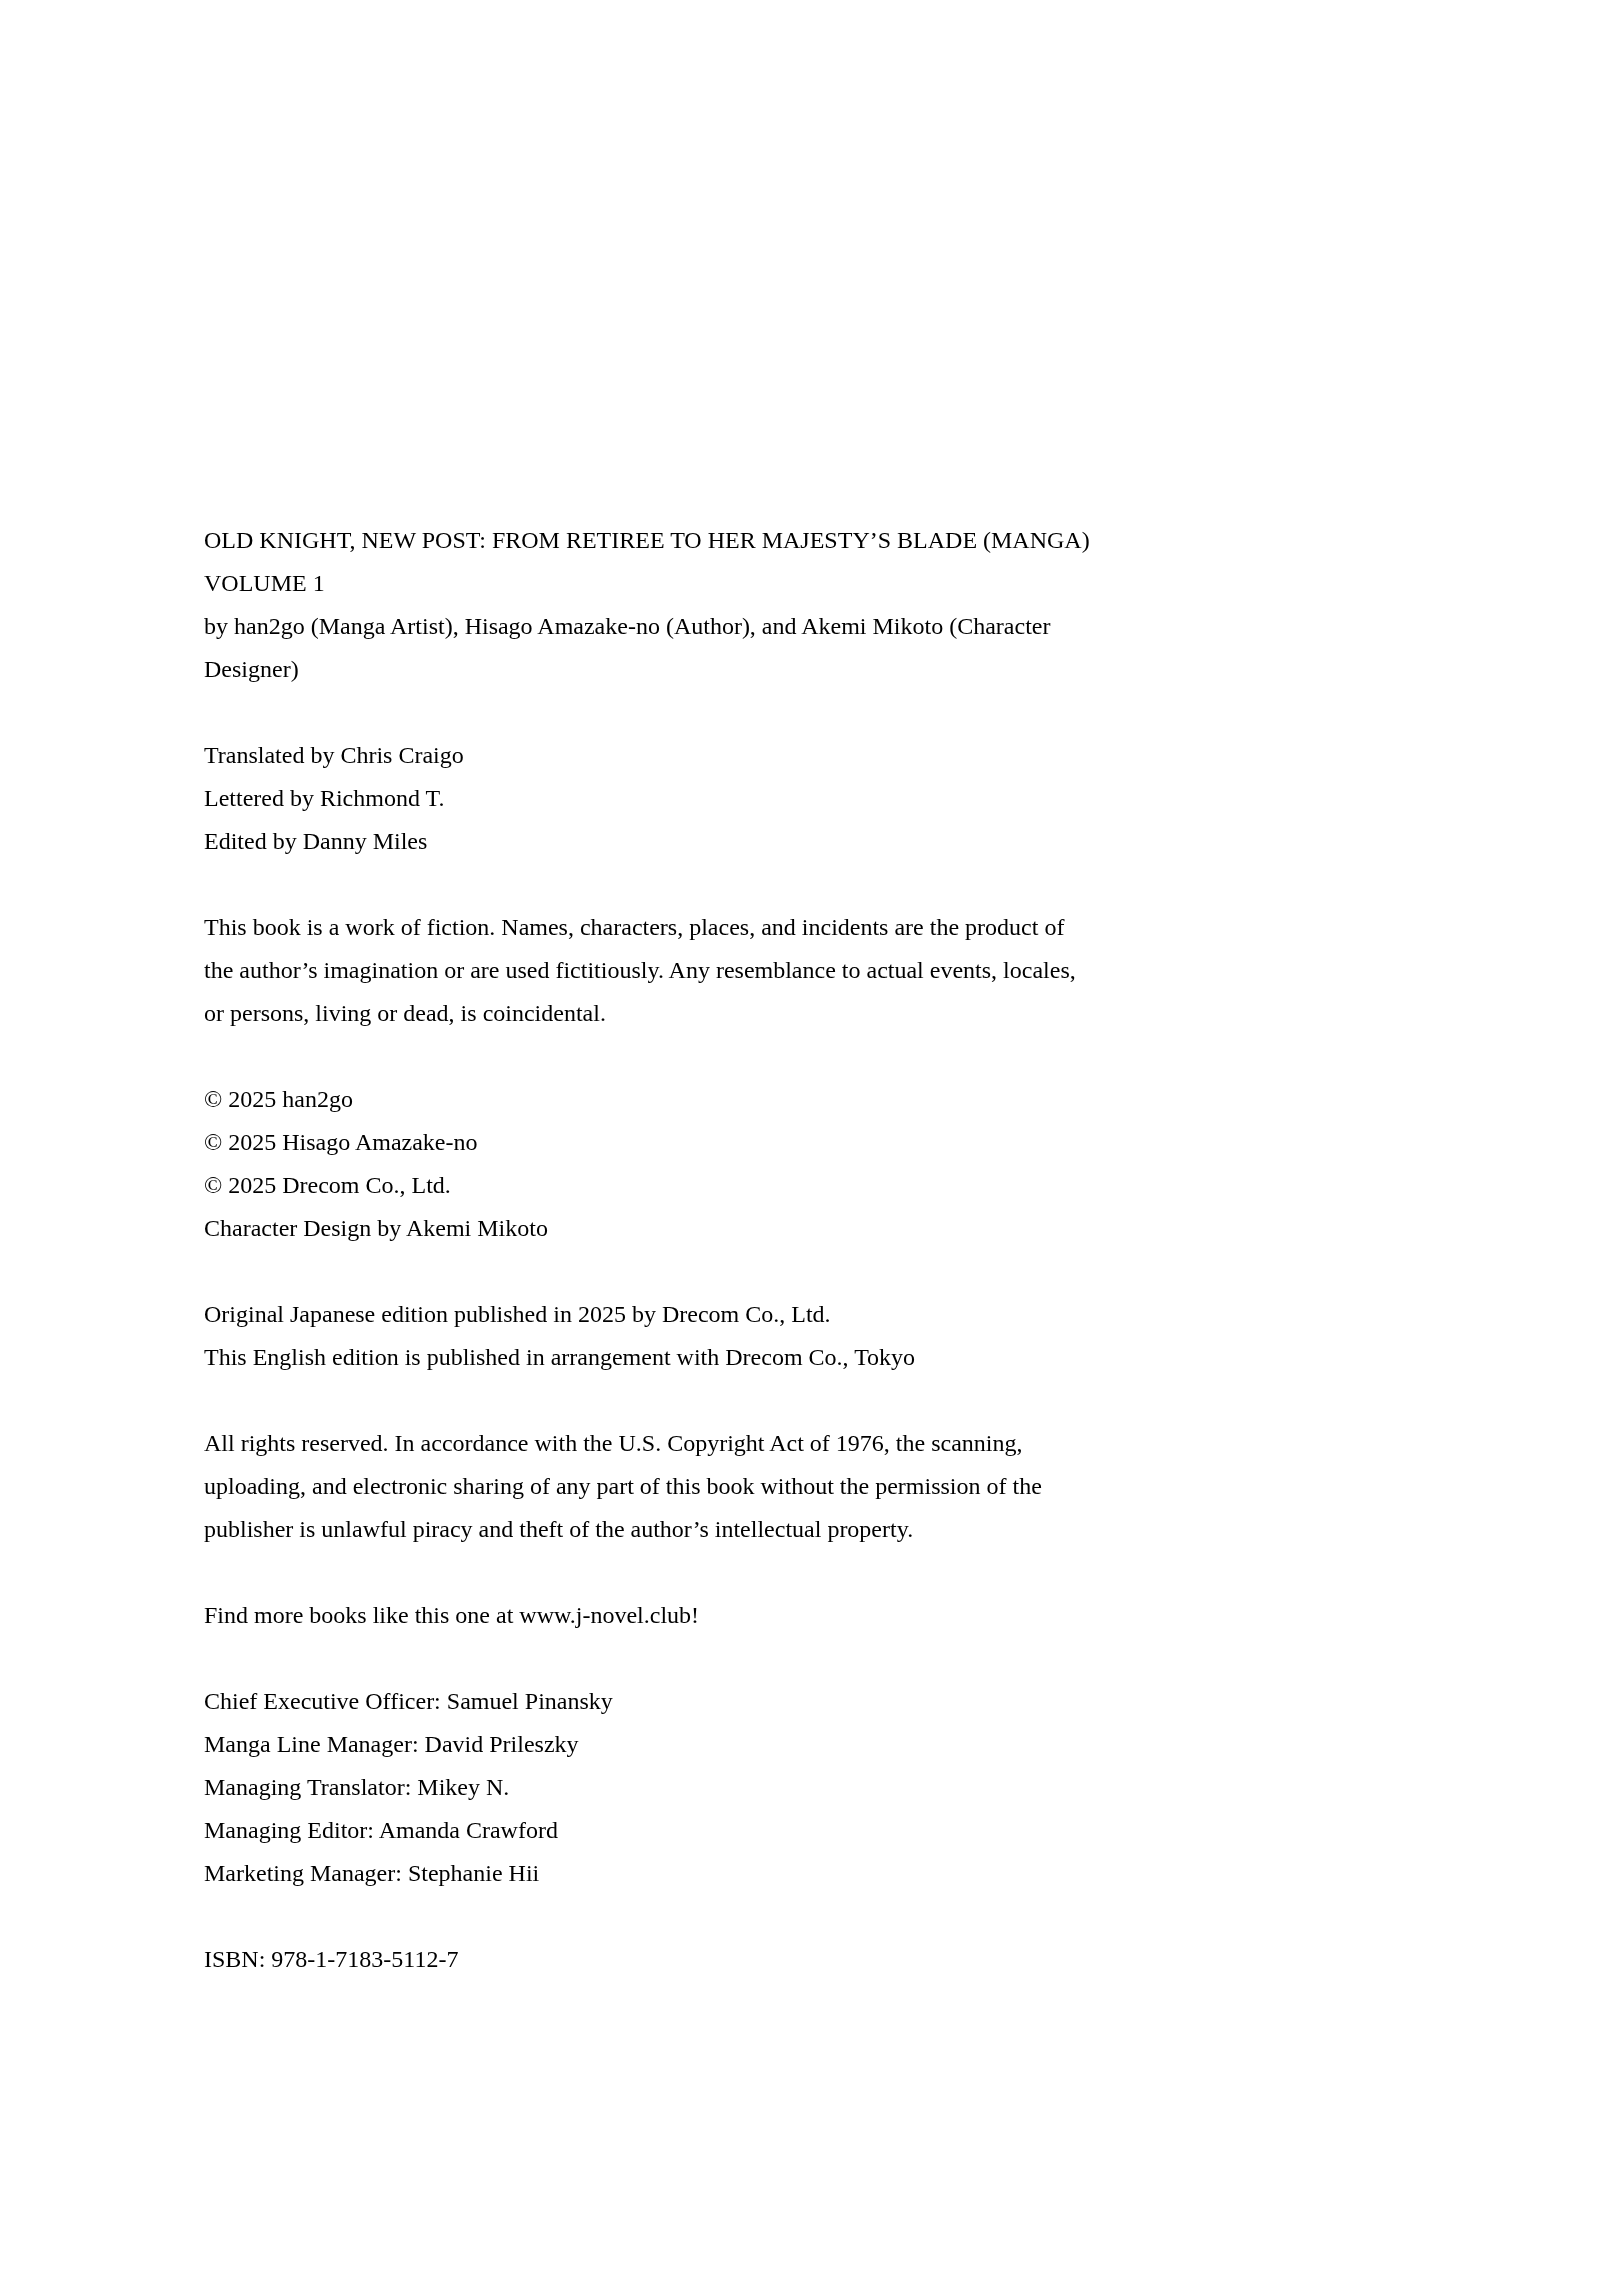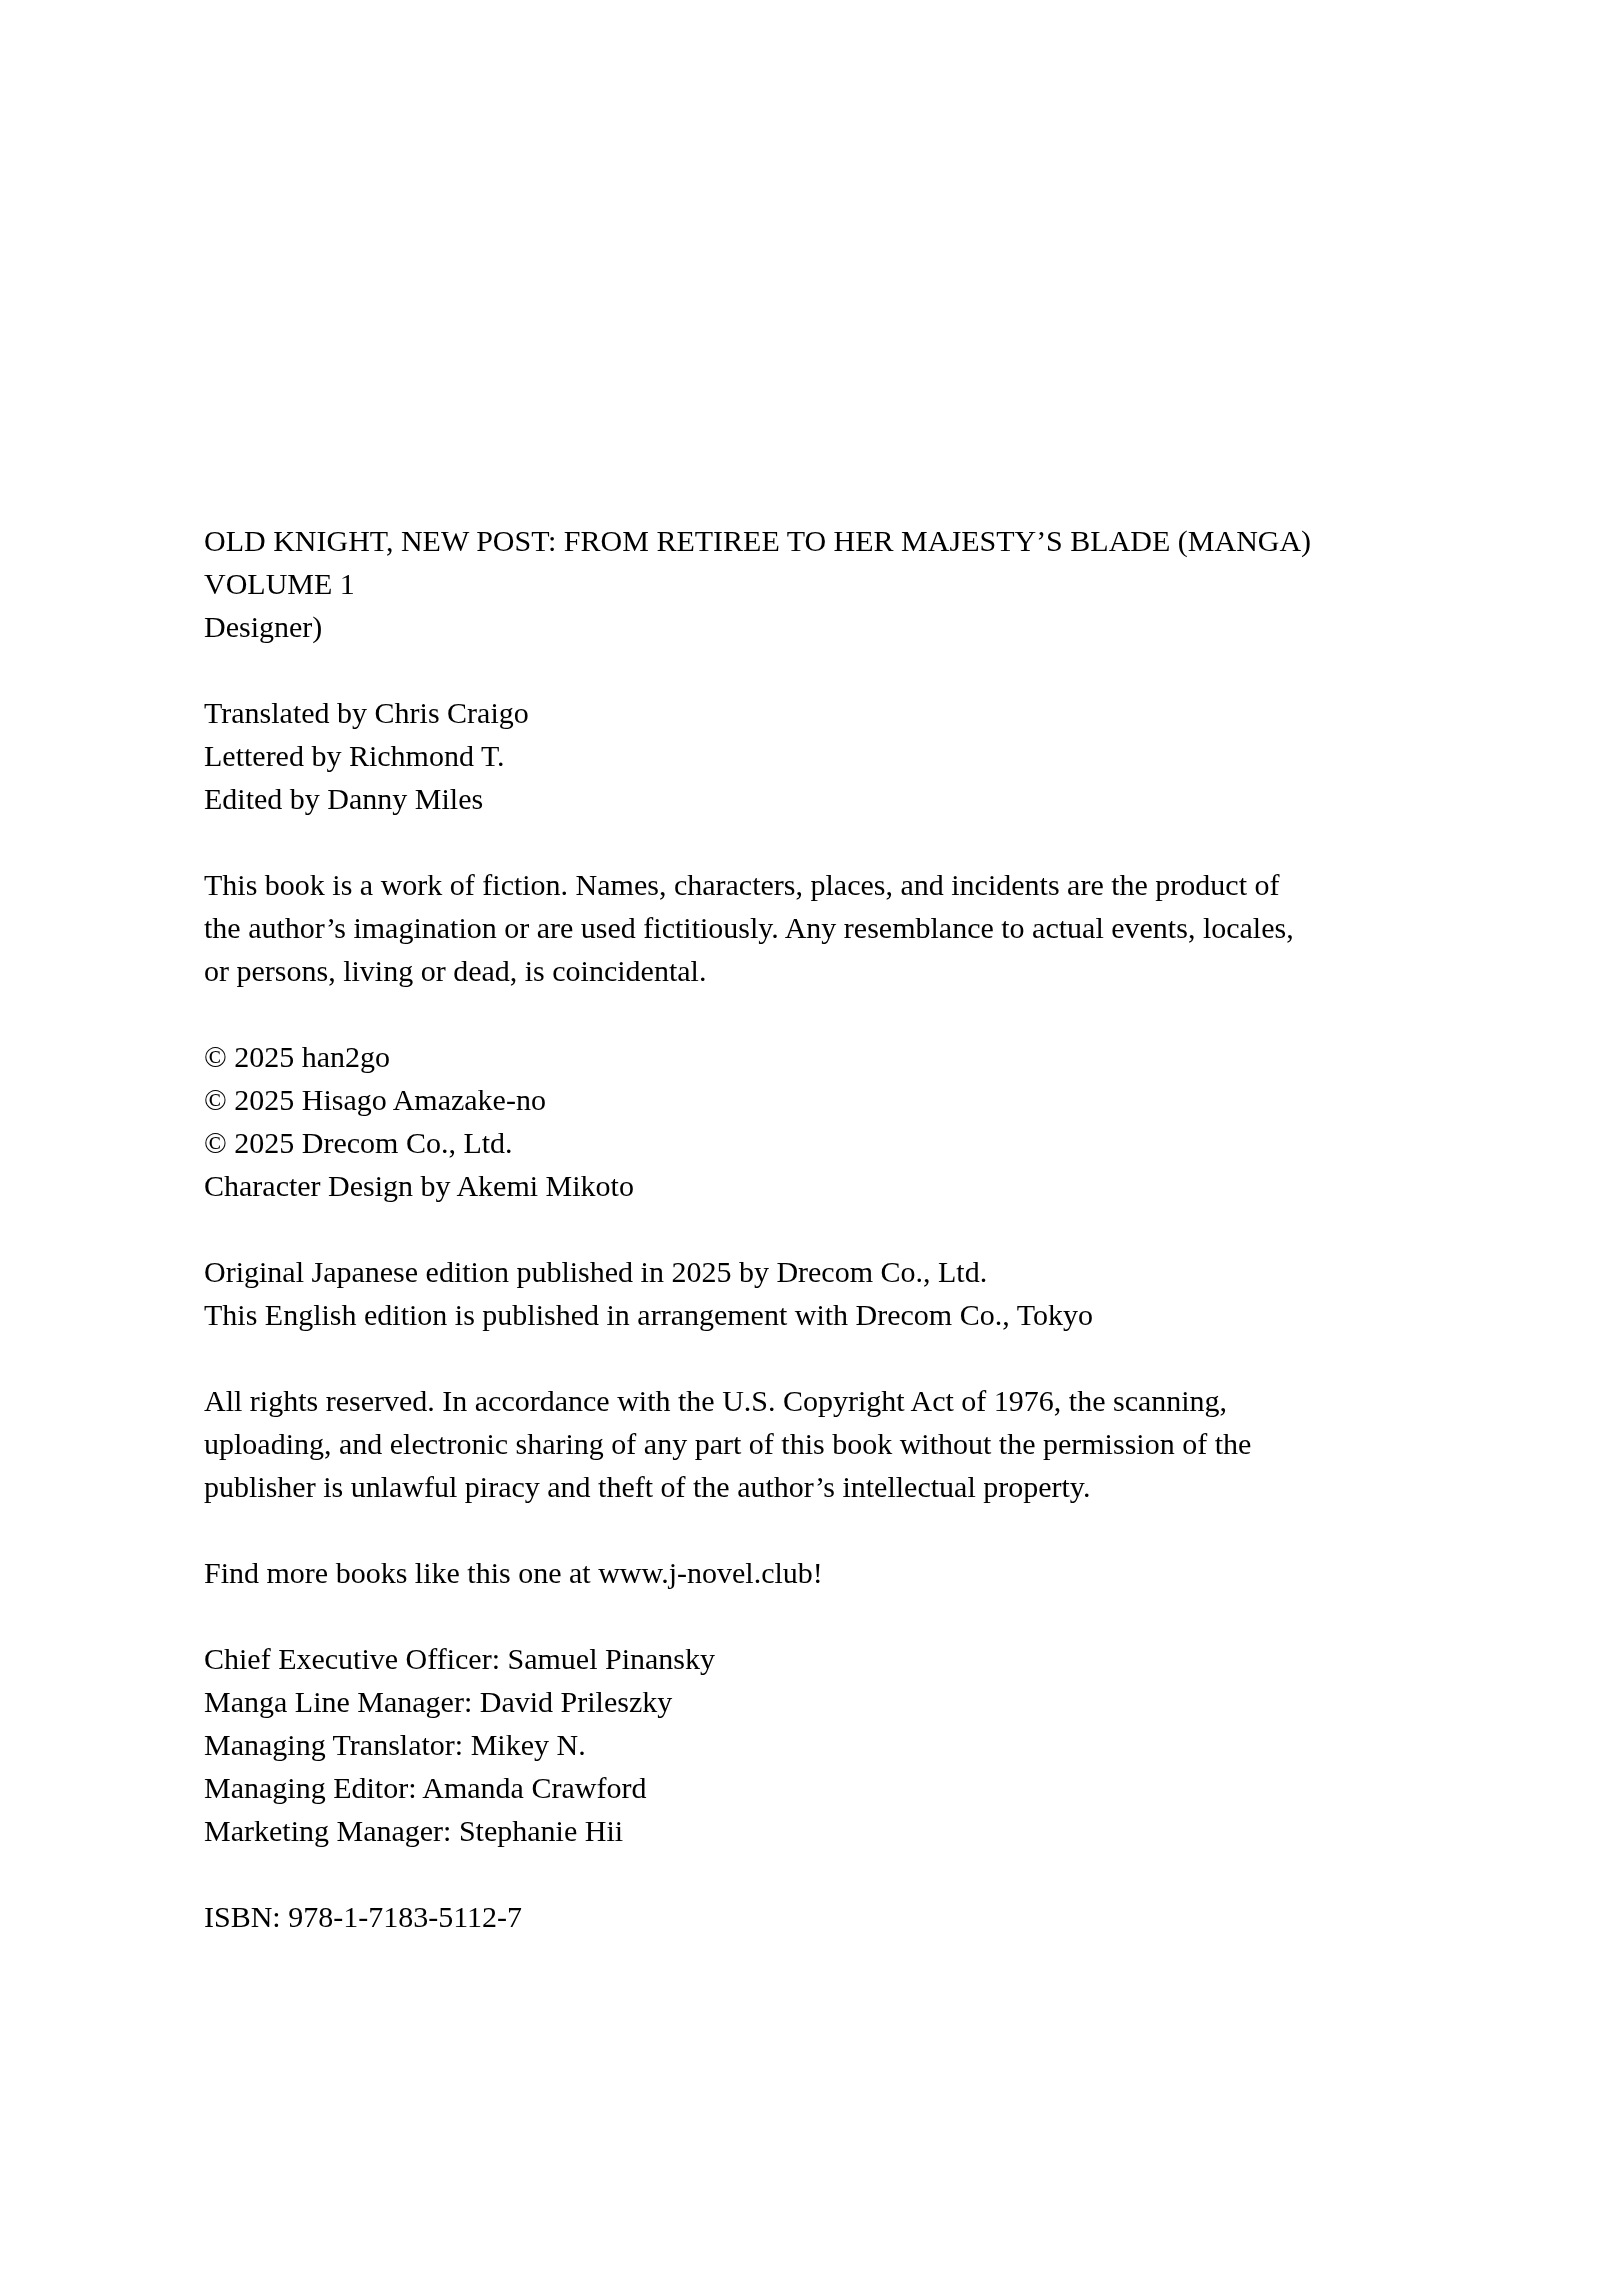--- a/index.html
+++ b/index.html
@@ -14,21 +14,21 @@
     background: #ffffff;
     overflow: hidden;
     font-family: "Liberation Serif", serif;
   }
   .colophon {
     position: absolute;
     left: 204px;
     top: 519px;
     width: 1317px;
     color: #000000;
-    font-size: 30px;
+    font-size: 24px;
     line-height: 43px;
     letter-spacing: 0px;
   }
   .para {
     margin: 0 0 43px 0;
   }
   .para:last-child {
     margin-bottom: 16px;
   }
   .line {
@@ -37,20 +37,21 @@
 </style>
 </head>
 <body>
 
 <div class="page">
   <main class="colophon">
 
     <section class="para">
       <div class="line">OLD KNIGHT, NEW POST: FROM RETIREE TO HER MAJESTY’S BLADE (MANGA)</div>
       <div class="line">VOLUME 1</div>
+      <div class="line">by han2go (Manga Artist), Hisago Amazake-no (Author), and Akemi Mikoto (Character</div>
       <div class="line">Designer)</div>
     </section>
 
     <section class="para">
       <div class="line">Translated by Chris Craigo</div>
       <div class="line">Lettered by Richmond T.</div>
       <div class="line">Edited by Danny Miles</div>
     </section>
 
     <section class="para">

